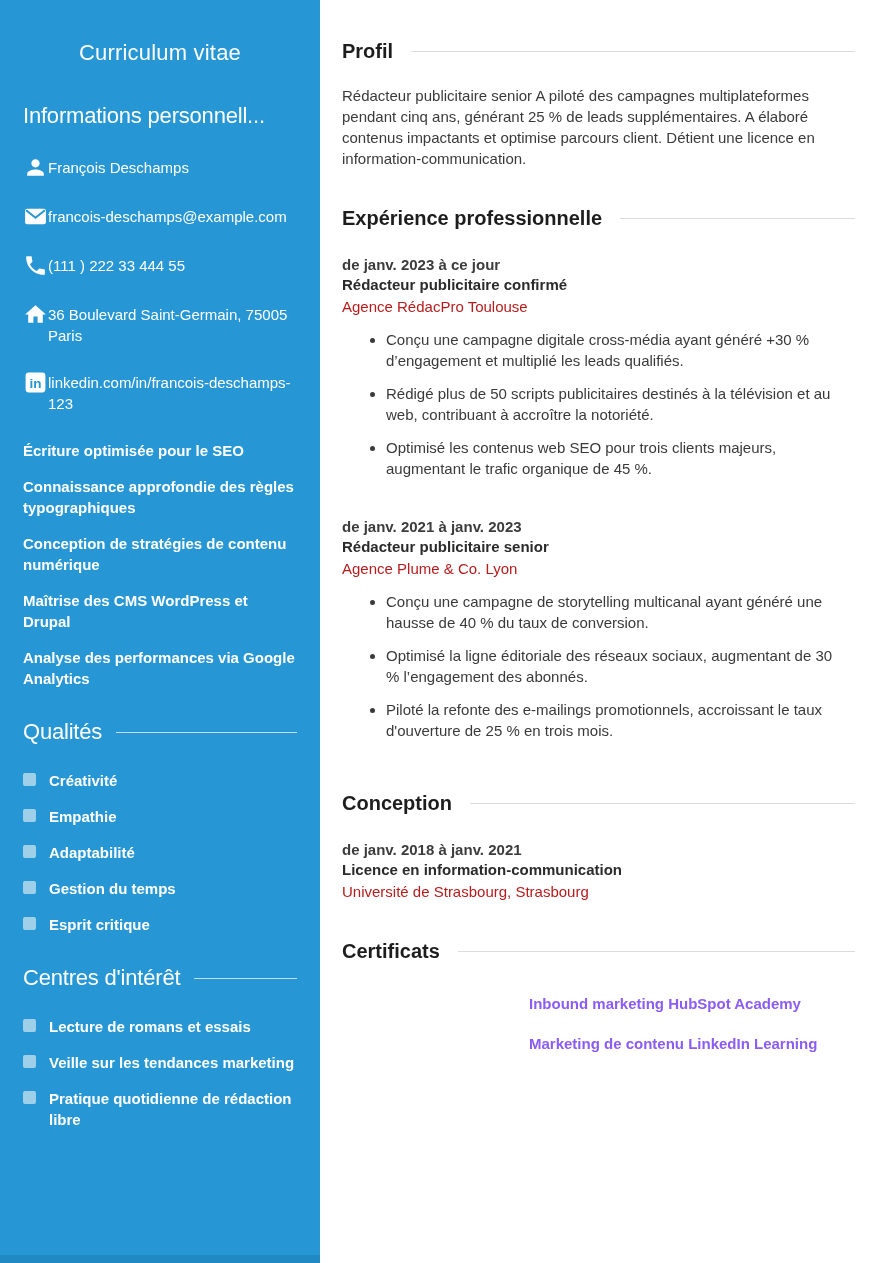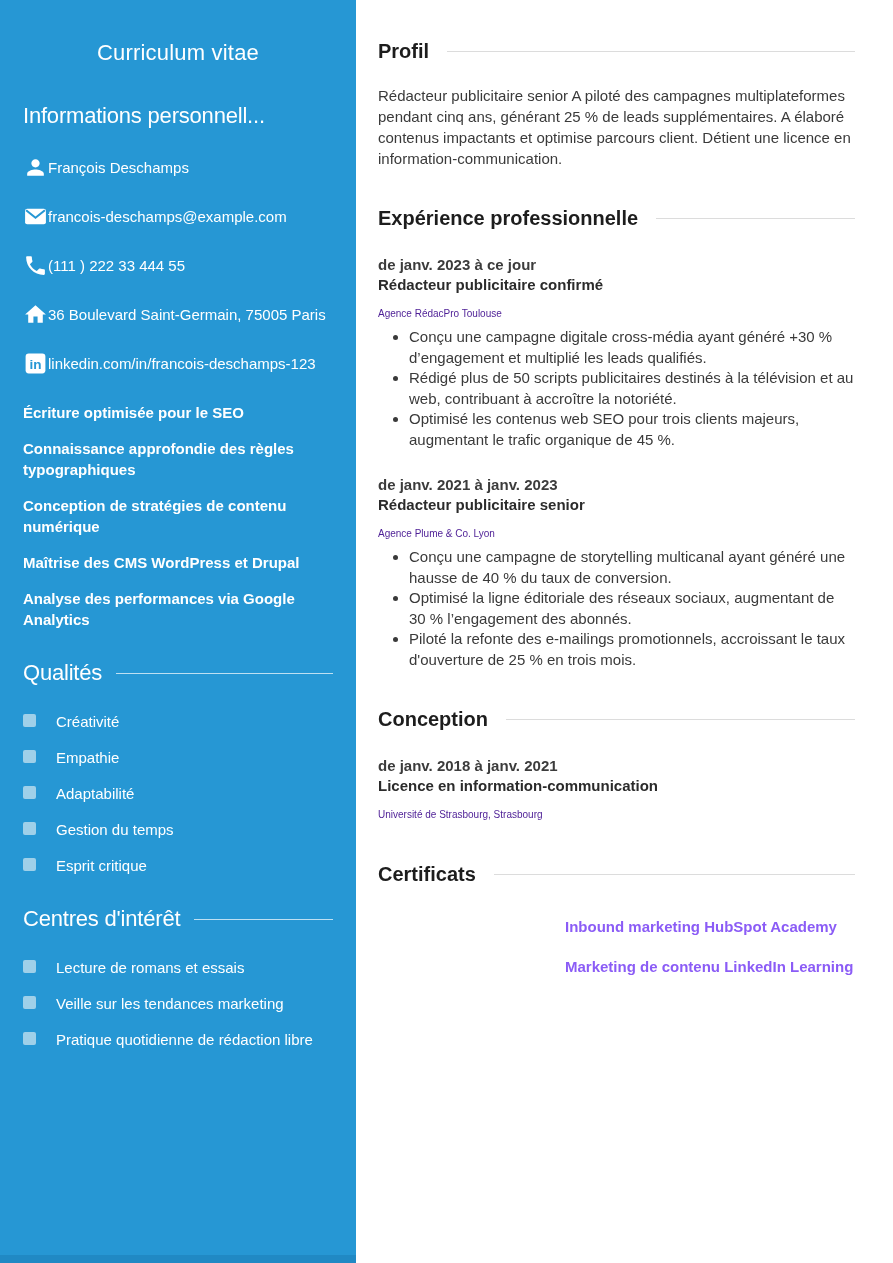--- a/index.html
+++ b/index.html
@@ -1,57 +1,57 @@
 <!DOCTYPE html>
 <html lang="fr"><head>
 <meta charset="utf-8">
 <style>
   html,body{margin:0;padding:0;background:#fff;}
   body{width:893px;height:1263px;font-family:"Liberation Sans",sans-serif;-webkit-font-smoothing:antialiased;}
   .page{display:flex;width:893px;height:1263px;background:#fff;overflow:hidden;}
 
   
-  .sidebar{position:relative;width:356px;flex:none;background:#2697d4;color:#fff;box-sizing:border-box;
+  .sidebar{position:relative;width:320px;flex:none;background:#2697d4;color:#fff;box-sizing:border-box;
            padding:40px 23px 28px 23px;overflow:hidden;}
   .sidebar-footer-strip{position:absolute;left:0;bottom:0;width:100%;height:8px;background:#2089c4;}
   .cv-title{font-size:22px;font-weight:400;text-align:center;margin:0 0 0 0;letter-spacing:.2px;}
   .sb-heading{font-size:22px;font-weight:400;margin:0;display:flex;align-items:center;gap:14px;
               white-space:nowrap;overflow:hidden;letter-spacing:-0.2px;}
   .sb-heading.with-rule::after{content:"";flex:1 0 20px;height:1px;background:rgba(255,255,255,.7);}
   .pi-heading{margin-top:37px;}
   .contact-list{list-style:none;margin:26px 0 0 0;padding:0;}
   .contact-item{display:flex;align-items:flex-start;margin-bottom:24px;}
   .contact-icon{flex:none;width:25px;height:25px;display:flex;align-items:center;justify-content:center;}
   .contact-icon svg{width:25px;height:25px;display:block;}
   .contact-text{font-size:15px;line-height:21px;overflow-wrap:anywhere;padding-top:2px;}
 
   .skills-heading{margin-top:32px;}
   .skill-list{list-style:none;margin:26px 0 0 0;padding:0;}
   .skill-item{font-size:15px;font-weight:700;line-height:21px;margin-bottom:15px;}
 
   .qualities-heading{margin-top:30px;}
   .square-list{list-style:none;margin:25px 0 0 0;padding:0;}
-  .square-item{display:flex;align-items:flex-start;gap:20px;font-size:15px;line-height:21px;margin-bottom:15px;}
+  .square-item{display:flex;align-items:flex-start;gap:13px;font-size:15px;line-height:21px;margin-bottom:15px;font-weight:bold;}
   .square-bullet{flex:none;width:13px;height:13px;margin-top:3px;background:#9fd0e9;border-radius:2px;}
 
   .interests-heading{margin-top:30px;}
 
   
   .main{flex:1;box-sizing:border-box;padding:40px 38px 40px 22px;color:#3a3a3a;}
   .main-heading{display:flex;align-items:center;gap:18px;font-size:20px;font-weight:700;color:#1d1d1d;margin:0;}
   .main-heading::after{content:"";flex:1 0 20px;height:1px;background:#dcdcdc;}
   .profil-text{font-size:15px;line-height:1.4;margin:22px 0 0 0;}
   .section{margin-top:38px;}
   .entry{display:flex;margin-top:24px;flex-direction:column;}
   .entry-period{flex:none;width:187px;font-size:15px;font-weight:700;color:#3c3c3c;line-height:20px;padding-top:1px;}
   .entry-body{flex:1;min-width:0;}
   .entry-title{font-size:15px;font-weight:700;color:#2b2b2b;line-height:20px;}
-  .entry-org{font-size:10px;color:#4c1d95;line-height:21px;margin-top:8px;text-decoration:none;display:inline-block;cursor:pointer;}
+  .entry-org{font-size:15px;color:#b91c1c;line-height:21px;margin-top:1px;text-decoration:none;display:inline-block;cursor:pointer;}
   .entry-bullets{margin:3px 0 0 0;padding:0 0 0 31px;}
-  .entry-bullets li{font-size:15px;line-height:20.5px;margin:0;}
+  .entry-bullets li{font-size:15px;line-height:20.5px;margin:13px;}
   .cert-row{display:flex;margin-top:20px;}
   .cert-row:first-of-type{margin-top:31px;}
   .cert-spacer{flex:none;width:187px;}
   .cert-title{font-size:15px;font-weight:700;color:#8b5cf6;line-height:20px;}
 </style>
 </head>
 <body>
 
 <div class="page">
 

